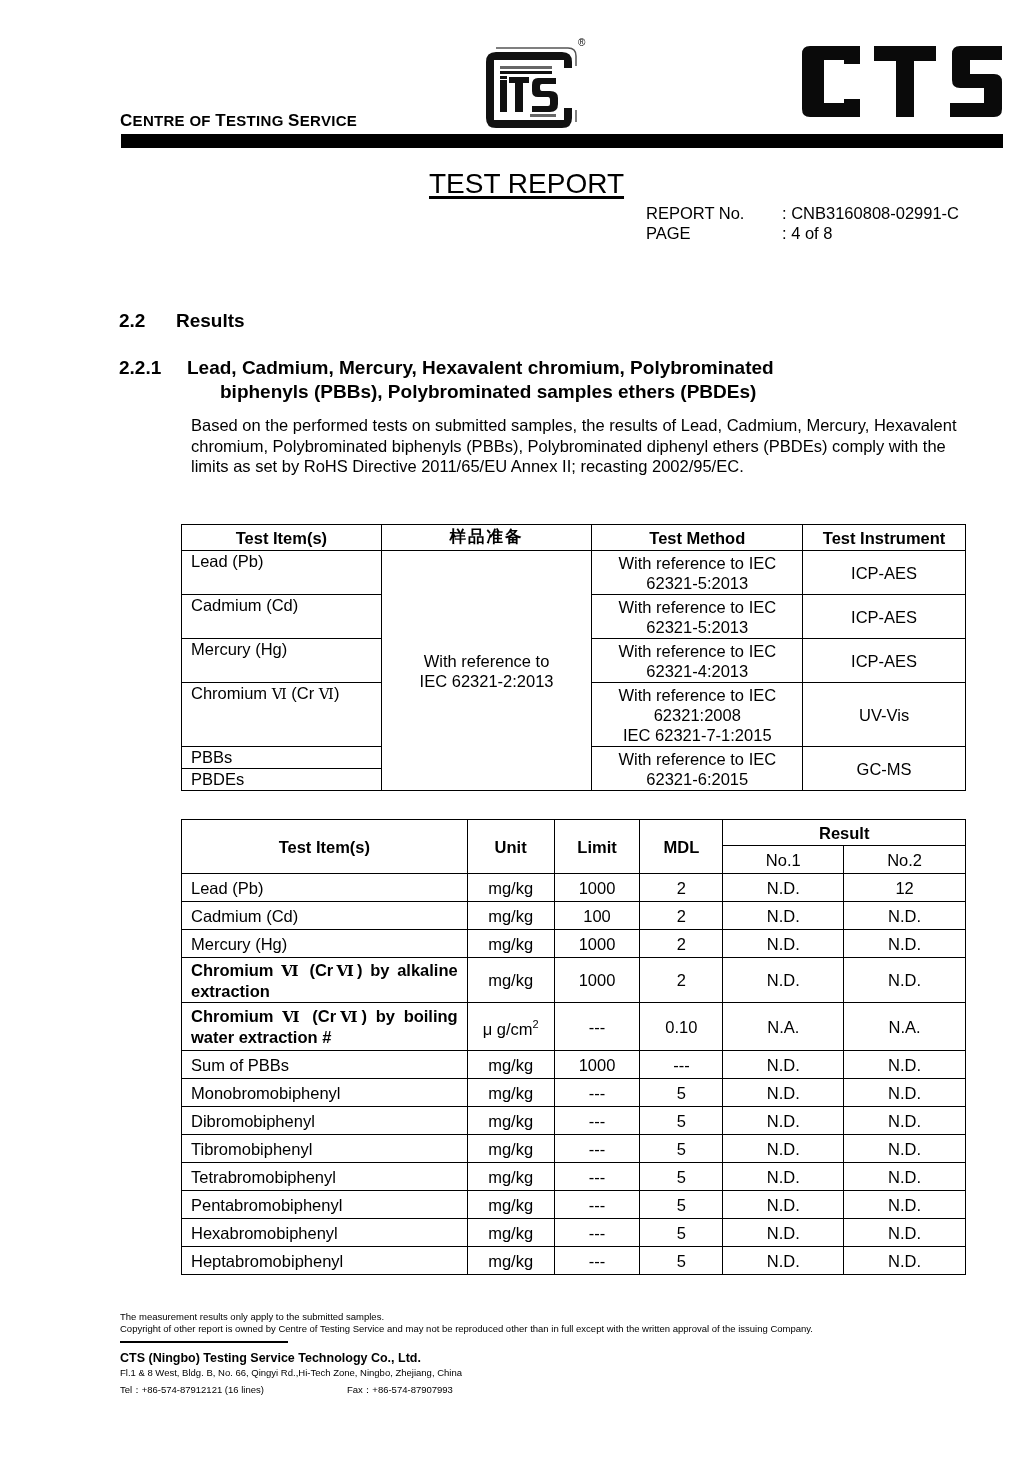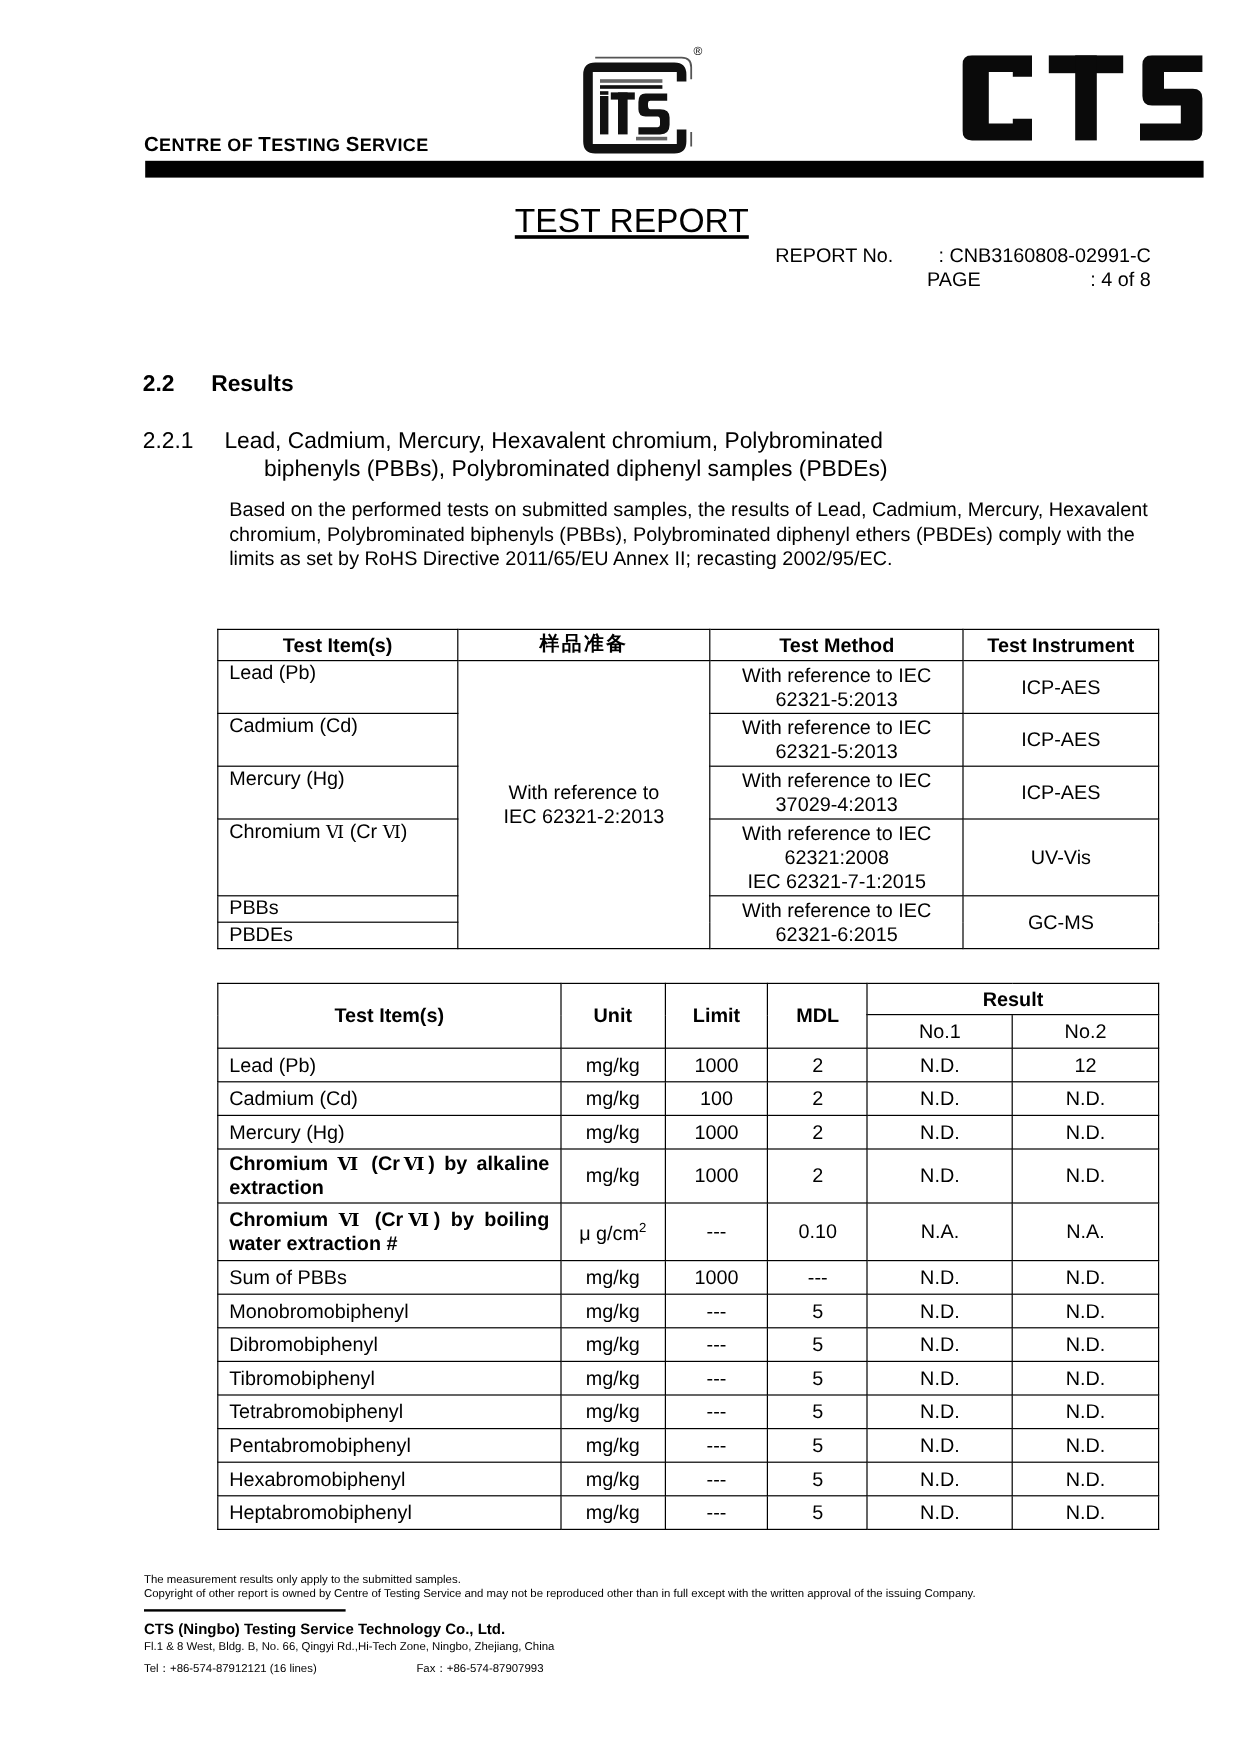--- a/index.html
+++ b/index.html
@@ -18,27 +18,27 @@
   .header-bar { left: 121px; top: 134px; width: 882px; height: 14px; background: #000; }
   .logo { left: 482px; top: 36px; width: 105px; height: 95px; }
   .cts-big { left: 802px; top: 46px; width: 205px; height: 75px; }
 
   
   .title {
     left: 429px; top: 168px; font-size: 28px; font-weight: normal; text-decoration: underline;
     text-decoration-thickness: 3px; text-underline-offset: 3px; white-space: nowrap;
   }
   .meta { left: 646px; top: 203px; font-size: 16.5px; line-height: 20px; }
-  .meta-row { display: flex; white-space: nowrap; justify-content: flex-end; }
+  .meta-row { display: flex; white-space: nowrap; }
   .meta-row .k { width: 136px; }
 
   
   .h2 { left: 119px; top: 310px; font-size: 19px; font-weight: bold; white-space: nowrap; }
   .h2 .num { display: inline-block; width: 57px; }
-  .h3 { left: 119px; top: 356px; font-size: 19px; font-weight: normal; line-height: 24px; }
+  .h3 { left: 119px; top: 356px; font-size: 19px; font-weight: bold; line-height: 24px; }
   .h3 .num { display: inline-block; width: 68px; }
   .h3 .cont { padding-left: 101px; display: block; }
   .para { left: 191px; top: 415px; width: 790px; font-size: 16.5px; line-height: 20.5px; }
 
   
   table { border-collapse: collapse; position: absolute; }
   td, th {
     border: 1.6px solid #000; font-size: 16.5px; padding: 0; line-height: 20px;
     font-weight: normal;
   }
@@ -119,21 +119,21 @@
     <span>: 4 of 8</span>
   </div>
 </div>
 
 <div class="abs h2">
   <span class="num">2.2</span><span>Results</span>
 </div>
 
 <div class="abs h3">
   <span class="num">2.2.1</span><span>Lead, Cadmium, Mercury, Hexavalent chromium, Polybrominated</span>
-  <span class="cont">biphenyls (PBBs), Polybrominated diphenyl samples (PBDEs)</span>
+  <span class="cont">biphenyls (PBBs), Polybrominated samples ethers (PBDEs)</span>
 </div>
 
 <div class="abs para">Based on the performed tests on submitted samples, the results of Lead, Cadmium, Mercury, Hexavalent chromium, Polybrominated biphenyls (PBBs), Polybrominated diphenyl ethers (PBDEs) comply with the limits as set by RoHS Directive 2011/65/EU Annex II; recasting 2002/95/EC.</div>
 
 <table class="t1">
   <colgroup>
     <col style="width:200px">
       <col style="width:211px">
       <col style="width:211px">
       <col style="width:163px">
@@ -162,21 +162,21 @@
     <td class="c">
       <div>With reference to IEC</div>
       <div>62321-5:2013</div>
     </td>
     <td class="c">ICP-AES</td>
   </tr>
   <tr style="height:44px">
     <td class="item">Mercury (Hg)</td>
     <td class="c">
       <div>With reference to IEC</div>
-      <div>37029-4:2013</div>
+      <div>62321-4:2013</div>
     </td>
     <td class="c">ICP-AES</td>
   </tr>
   <tr style="height:64px">
     <td class="item"><span>Chromium </span><span class="roman">Ⅵ</span><span> (Cr </span><span class="roman">Ⅵ</span><span>)</span></td>
     <td class="c">
       <div>With reference to IEC</div>
       <div>62321:2008</div>
       <div>IEC 62321-7-1:2015</div>
     </td>

